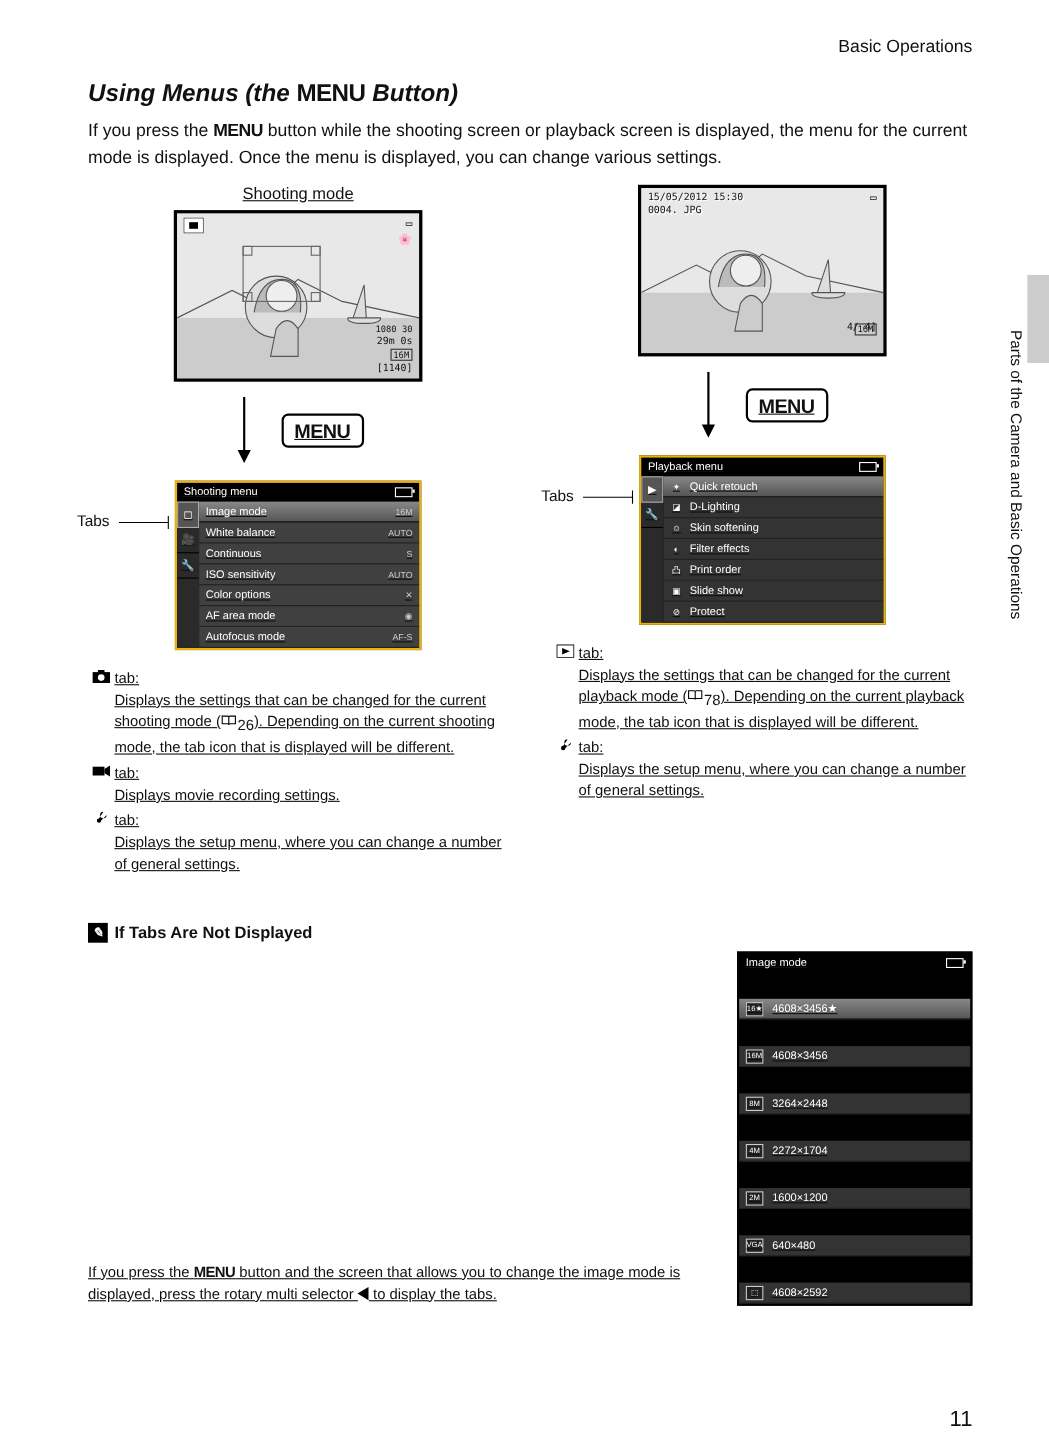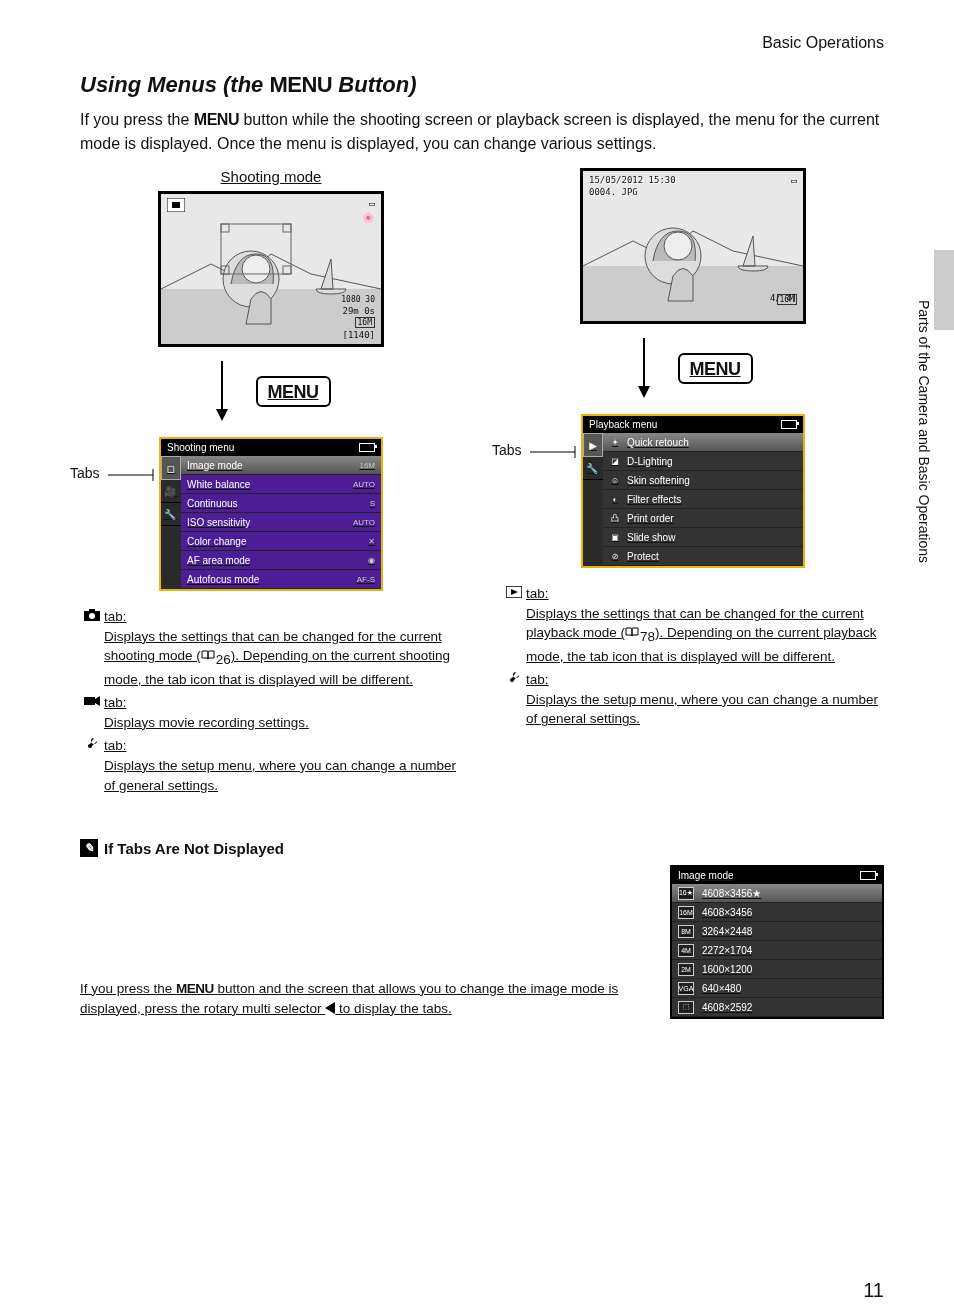--- a/index.html
+++ b/index.html
@@ -161,21 +161,21 @@
   .lcd-items {
     flex: 1;
   }
   .lcd-item {
     display: flex;
     justify-content: space-between;
     align-items: center;
     padding: 2px 6px;
     height: 14px;
     border-bottom: 1px solid #222;
-    background: #4c1d95;
+    background: #404040;
   }
   .lcd-item.sel {
     background: linear-gradient(#888, #555);
   }
   .lcd-item span:last-child {
     font-size: 8px;
     color: #ccc;
   }
   .pb-item {
     display: flex;
@@ -262,20 +262,21 @@
     align-items: center;
   }
   .im-item {
     display: flex;
     align-items: center;
     gap: 8px;
     padding: 2px 6px;
     height: 14px;
     background: #333;
     border-bottom: 1px solid #222;
+    margin-top: 24px;
   }
   .im-item.sel { background: linear-gradient(#888,#555); }
   .im-item .sz-ico {
     width: 14px;
     height: 11px;
     border: 1px solid #ccc;
     font-size: 7px;
     display: flex;
     align-items: center;
     justify-content: center;
@@ -399,21 +400,21 @@
                 </div>
               <div class="lcd-item">
                   <span>Continuous</span>
                   <span>S</span>
                 </div>
               <div class="lcd-item">
                   <span>ISO sensitivity</span>
                   <span>AUTO</span>
                 </div>
               <div class="lcd-item">
-                  <span>Color change</span>
+                  <span>Color options</span>
                   <span>✕</span>
                 </div>
               <div class="lcd-item">
                   <span>AF area mode</span>
                   <span>◉</span>
                 </div>
               <div class="lcd-item">
                   <span>Autofocus mode</span>
                   <span>AF-S</span>
                 </div>

